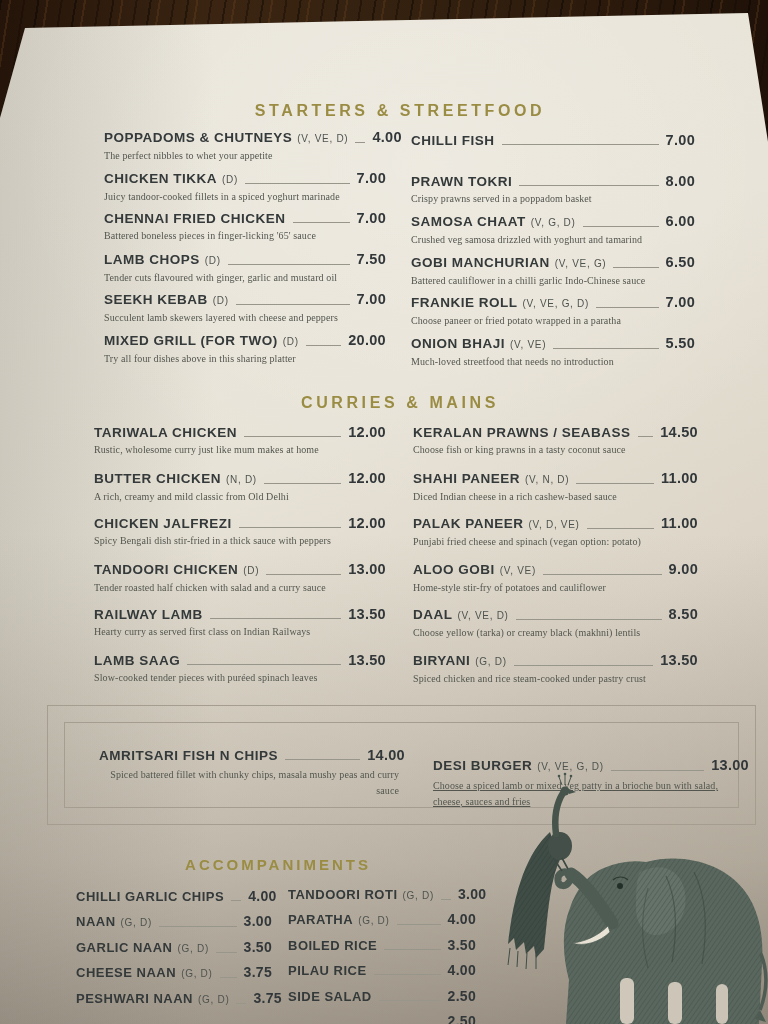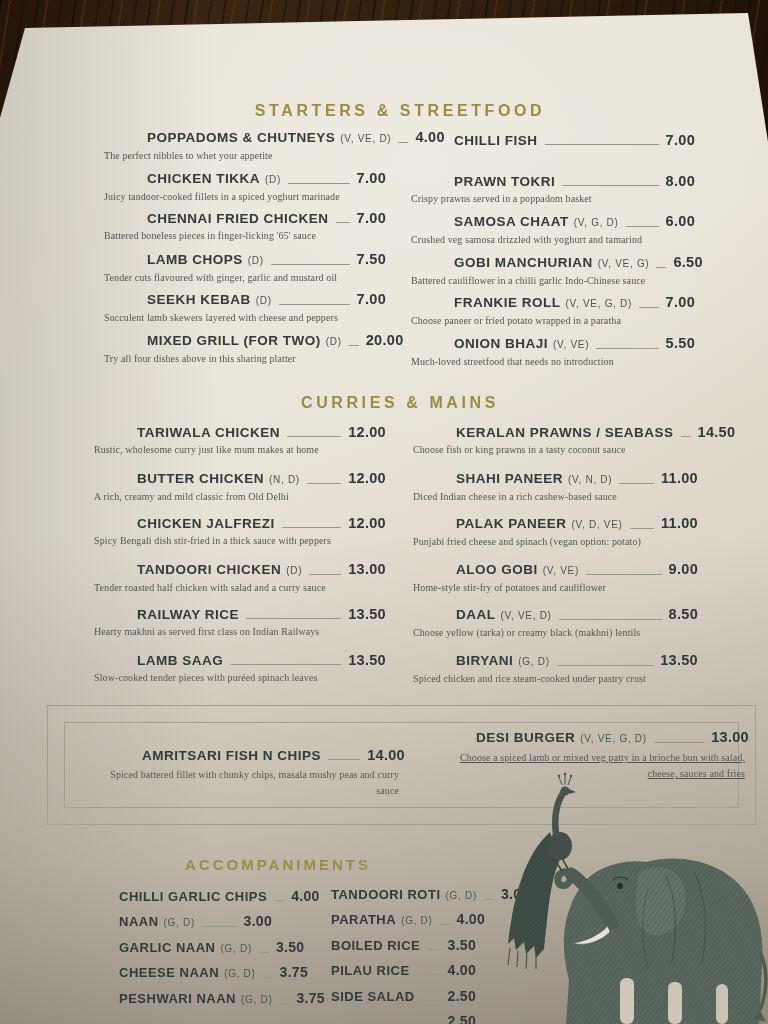--- a/index.html
+++ b/index.html
@@ -28,21 +28,21 @@
   .stitle{
     position:absolute;transform:translateX(-50%);
     font-weight:700;font-size:16px;letter-spacing:3.6px;color:#9a8c43;white-space:nowrap;
   }
   .stitle.ac{font-size:15px;letter-spacing:3px;}
   .col{position:absolute;}
   .mi{display:block;}
   .it-st{height:40.5px;}
   .it-cm{height:45.5px;}
   .it-ac{height:25.4px;}
-  .mi-top{display:flex;align-items:baseline;line-height:16px;margin-left:43px;}
+  .mi-top{display:flex;align-items:baseline;line-height:16px;}
   .mi-name{font-weight:700;font-size:13.5px;letter-spacing:.5px;color:#34393a;white-space:nowrap;}
   .mi-codes{font-size:10px;letter-spacing:.7px;color:#4e534f;margin-left:5px;white-space:nowrap;}
   .mi-lead{flex:1 1 auto;min-width:10px;border-bottom:1.2px solid #98958a;align-self:flex-end;margin:0 7px 4px 7px;}
   .mi-price{font-weight:700;font-size:14.5px;color:#32373a;letter-spacing:.3px;white-space:nowrap;}
   .mi-desc{
     font-family:"Liberation Serif",serif;font-size:10px;color:#52564f;
     margin-top:2px;white-space:nowrap;line-height:14px;letter-spacing:.1px;
   }
   .menu-box{
     position:absolute;left:47px;top:705px;width:709px;height:120px;
@@ -204,25 +204,25 @@
         <div class="mi-top">
           <span class="mi-name">TANDOORI CHICKEN</span>
           <span class="mi-codes">(D)</span>
           <span class="mi-lead"></span>
           <span class="mi-price">13.00</span>
         </div>
         <div class="mi-desc">Tender roasted half chicken with salad and a curry sauce</div>
       </div>
       <div class="mi it-cm">
         <div class="mi-top">
-          <span class="mi-name">RAILWAY RICE</span>
+          <span class="mi-name">RAILWAY LAMB</span>
           <span class="mi-lead"></span>
           <span class="mi-price">13.50</span>
         </div>
-        <div class="mi-desc">Hearty makhni as served first class on Indian Railways</div>
+        <div class="mi-desc">Hearty curry as served first class on Indian Railways</div>
       </div>
       <div class="mi it-cm">
         <div class="mi-top">
           <span class="mi-name">LAMB SAAG</span>
           <span class="mi-lead"></span>
           <span class="mi-price">13.50</span>
         </div>
         <div class="mi-desc">Slow-cooked tender pieces with puréed spinach leaves</div>
       </div>
     </div>
@@ -287,21 +287,21 @@
       <div class="col bx-left" style="left:34px;top:24px;width:306px;">
           <div class="mi it-box">
             <div class="mi-top">
               <span class="mi-name">AMRITSARI FISH N CHIPS</span>
               <span class="mi-lead"></span>
               <span class="mi-price">14.00</span>
             </div>
             <div class="mi-desc">Spiced battered fillet with chunky chips, masala mushy peas and curry sauce</div>
           </div>
         </div>
-      <div class="col bx-right" style="left:368px;top:6px;width:316px;text-align:right;">
+      <div class="col bx-right" style="left:368px;top:34px;width:316px;">
           <div class="mi it-box">
             <div class="mi-top">
               <span class="mi-name">DESI BURGER</span>
               <span class="mi-codes">(V, VE, G, D)</span>
               <span class="mi-lead"></span>
               <span class="mi-price">13.00</span>
             </div>
             <div class="mi-desc">Choose a spiced lamb or mixed veg patty in a brioche bun with salad, cheese, sauces and fries</div>
           </div>
         </div>

